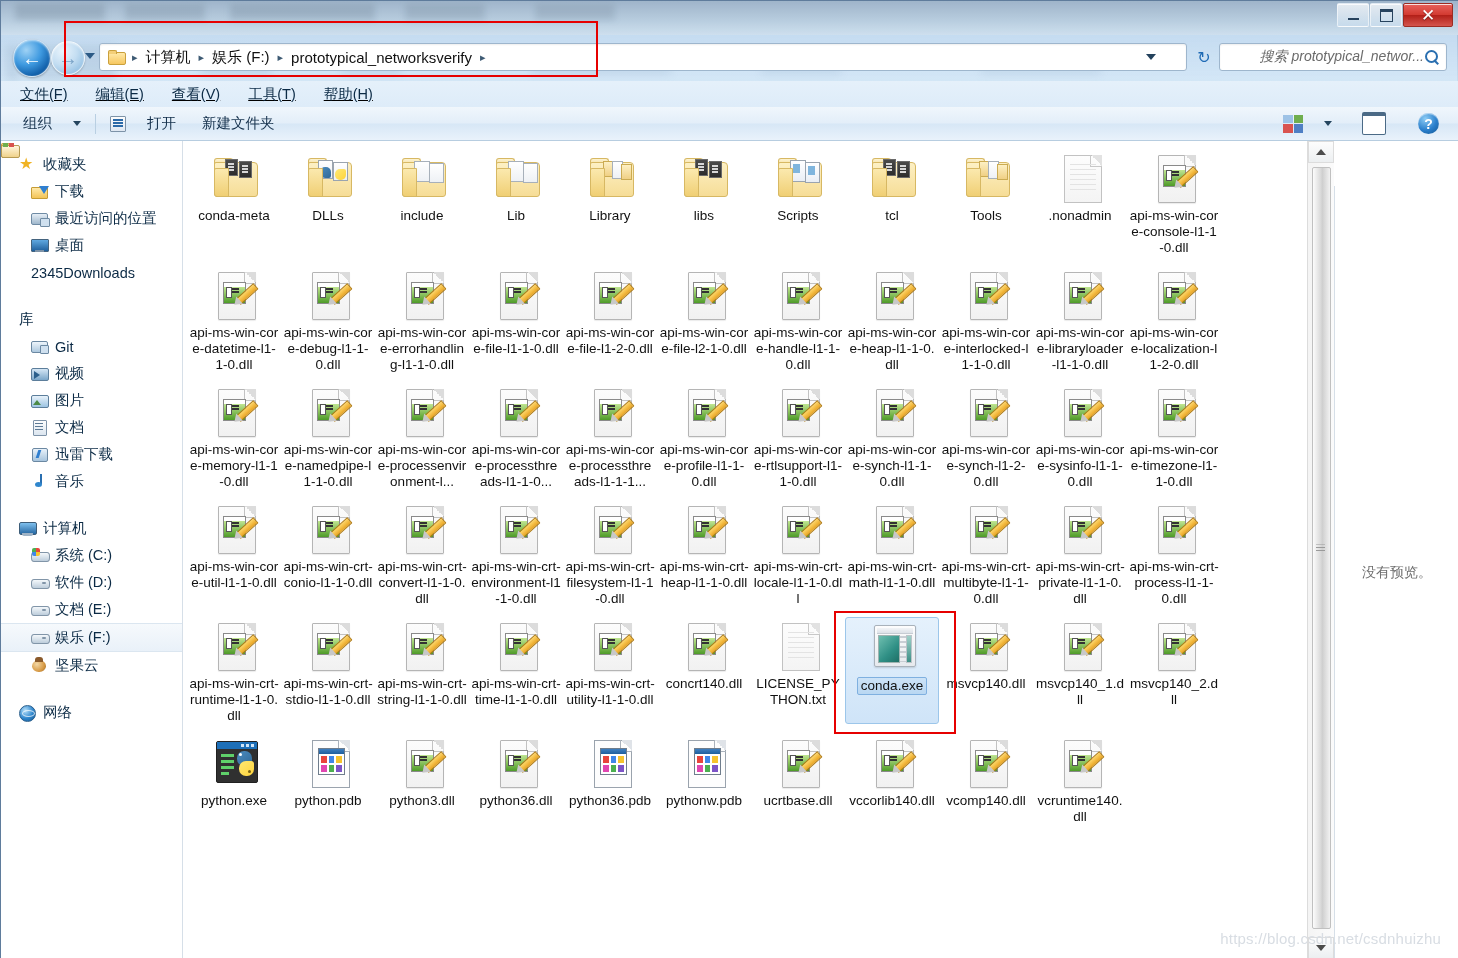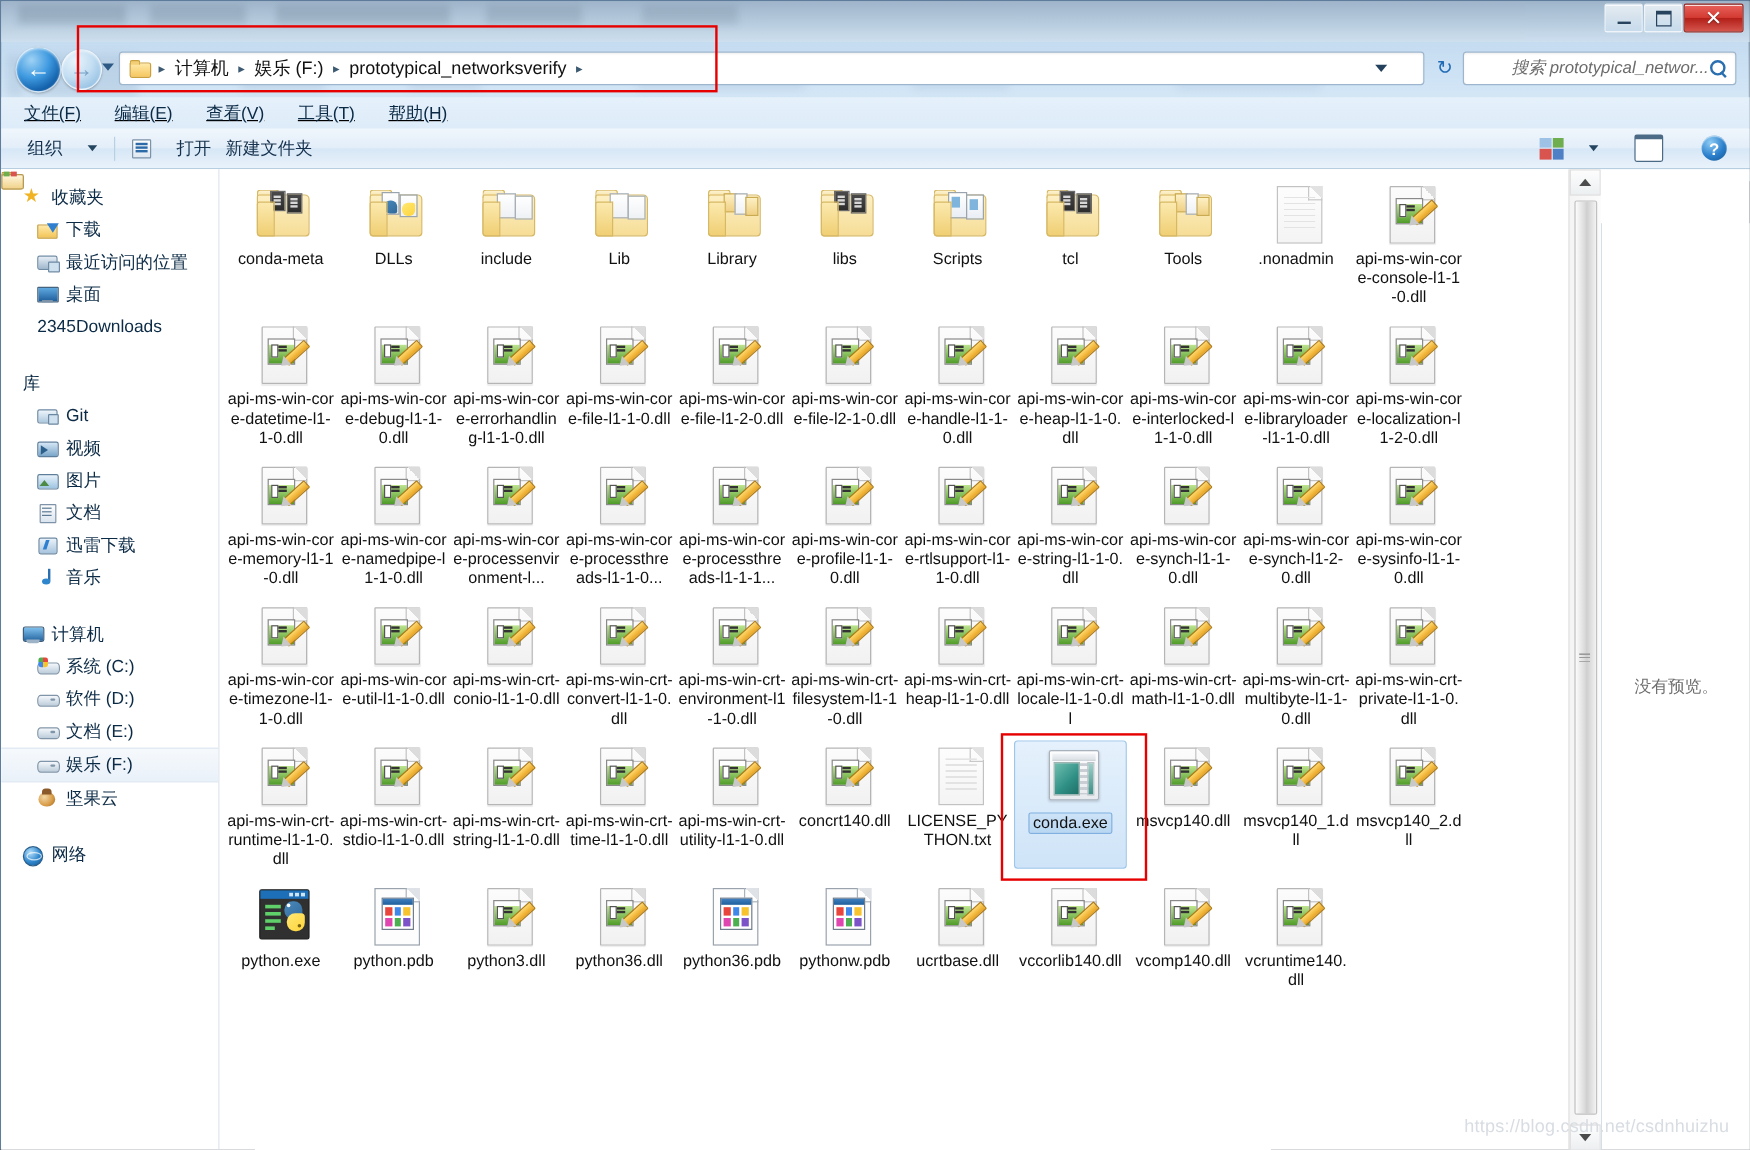--- a/index.html
+++ b/index.html
@@ -459,21 +459,21 @@
     <div class="toolbar">
       <div class="tb-item" style="margin-left:16px;">
         <span>组织</span>
         <span class="tb-caret"></span>
       </div>
       <div class="tb-sep"></div>
       <div class="tb-item">
         <span class="tb-ico-open"></span>
         <span>打开</span>
       </div>
-      <div class="tb-item" style="">
+      <div class="tb-item" style="margin-left:14px;">
         <span>新建文件夹</span>
       </div>
       <div class="tb-right">
         <div class="tb-item">
           <span class="ico-views">
               <i></i>
               <i></i>
               <i></i>
               <i></i>
             </span>
@@ -917,30 +917,20 @@
               <div class="lbl">api-ms-win-core-rtlsupport-l1-1-0.dll</div>
             </div>
             <div class="cell">
               <div class="ic">
                 <span class="ic-doc">
                   <i class="fold"></i>
                   <i class="inner"></i>
                   <i class="pencil"></i>
                 </span>
               </div>
-              <div class="lbl">api-ms-win-core-string-l1-1-0.dll</div>
-            </div>
-            <div class="cell">
-              <div class="ic">
-                <span class="ic-doc">
-                  <i class="fold"></i>
-                  <i class="inner"></i>
-                  <i class="pencil"></i>
-                </span>
-              </div>
               <div class="lbl">api-ms-win-core-synch-l1-1-0.dll</div>
             </div>
             <div class="cell">
               <div class="ic">
                 <span class="ic-doc">
                   <i class="fold"></i>
                   <i class="inner"></i>
                   <i class="pencil"></i>
                 </span>
               </div>
@@ -1058,20 +1048,30 @@
             </div>
             <div class="cell">
               <div class="ic">
                 <span class="ic-doc">
                   <i class="fold"></i>
                   <i class="inner"></i>
                   <i class="pencil"></i>
                 </span>
               </div>
               <div class="lbl">api-ms-win-crt-private-l1-1-0.dll</div>
+            </div>
+            <div class="cell">
+              <div class="ic">
+                <span class="ic-doc">
+                  <i class="fold"></i>
+                  <i class="inner"></i>
+                  <i class="pencil"></i>
+                </span>
+              </div>
+              <div class="lbl">api-ms-win-crt-process-l1-1-0.dll</div>
             </div>
             <div class="cell">
               <div class="ic">
                 <span class="ic-doc">
                   <i class="fold"></i>
                   <i class="inner"></i>
                   <i class="pencil"></i>
                 </span>
               </div>
               <div class="lbl">api-ms-win-crt-runtime-l1-1-0.dll</div>

